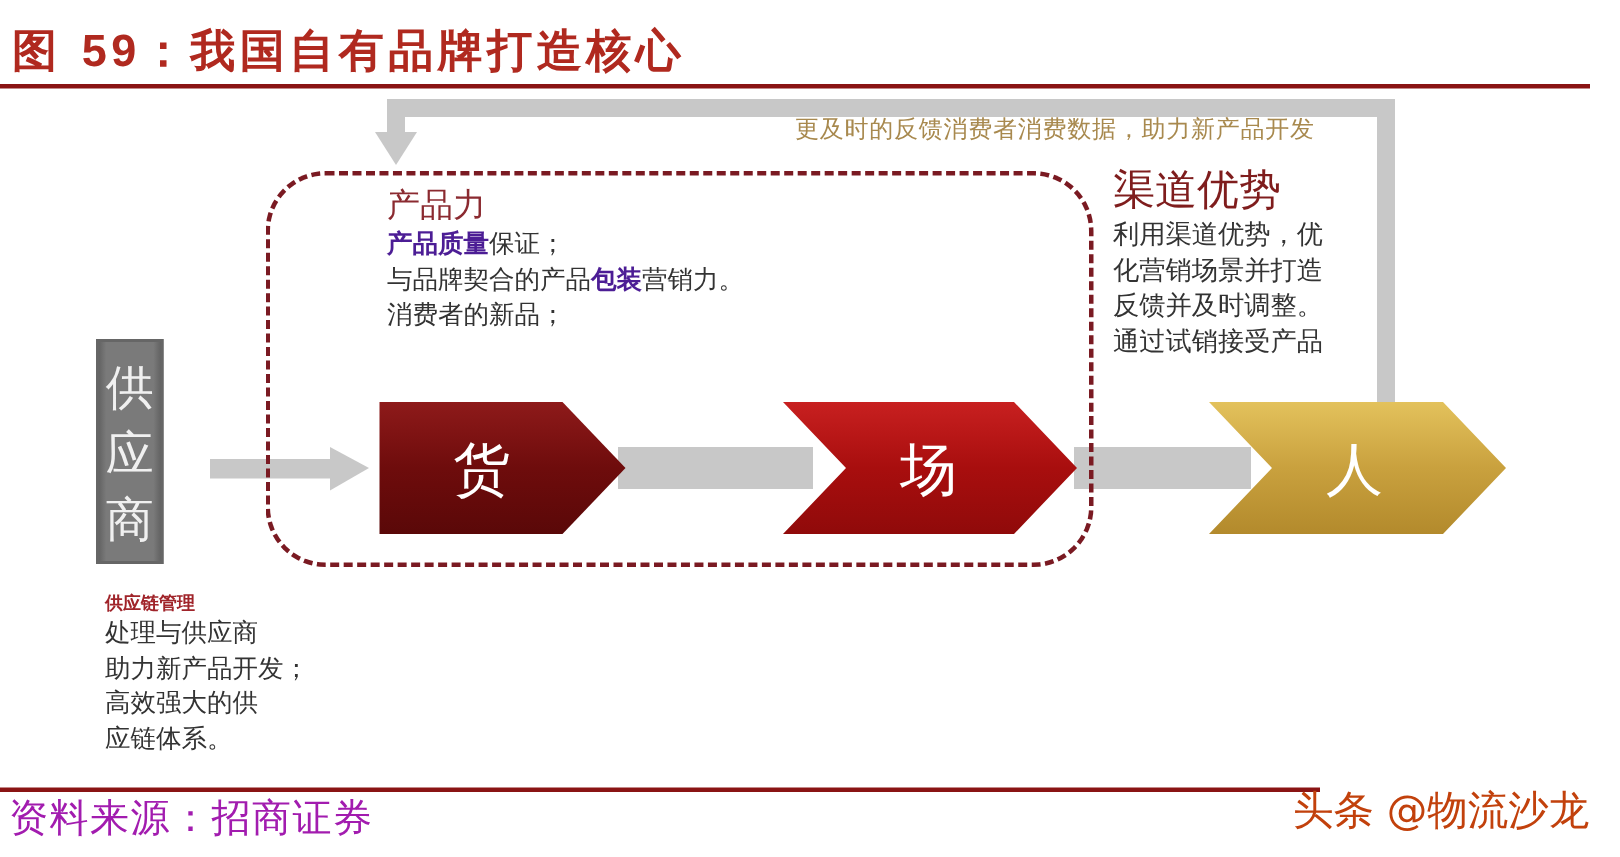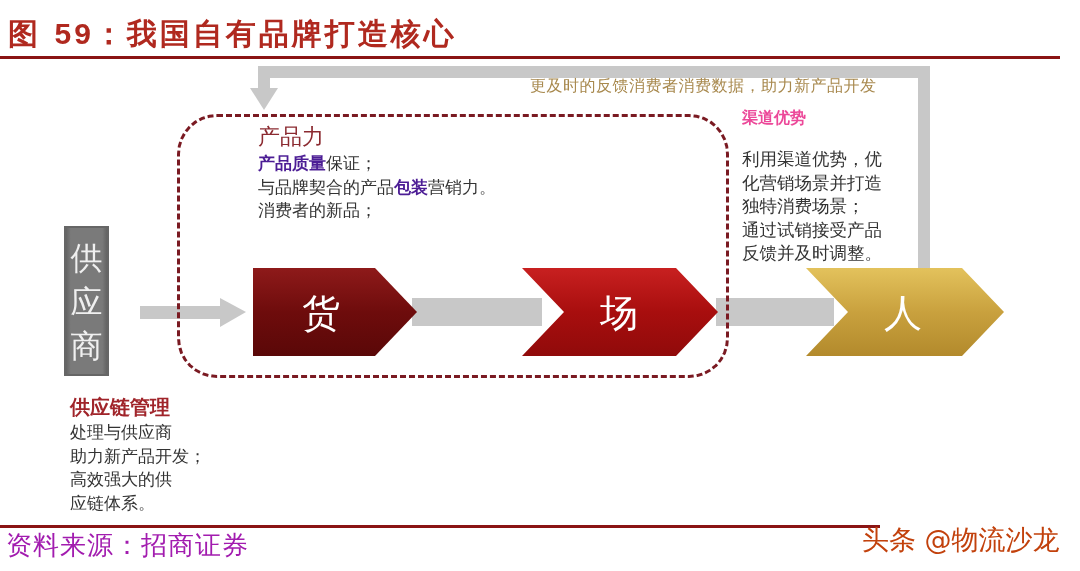--- a/index.html
+++ b/index.html
@@ -10,21 +10,21 @@
   .fig-title .num { font-family: Liberation Sans, sans-serif; font-weight: bold; }
   .rule-top { left: 0; top: 56px; width: 1060px; height: 3px; background: #8a1414; }
   .rule-bottom { left: 0; top: 525px; width: 880px; height: 3px; background: #8a1414; }
   .source { left: 6px; top: 528px; font-size: 26px; color: #a21caf; letter-spacing: 1px; white-space: nowrap; }
   .watermark { left: 862px; top: 522px; font-size: 27px; color: #c2410c; font-family: "DejaVu Sans", sans-serif; white-space: nowrap; }
 
   .feedback-text { left: 530px; top: 76px; font-size: 16px; color: #a8894e; font-weight: normal; white-space: nowrap; letter-spacing: 0.5px; }
   .dashbox { left: 177px; top: 114px; width: 552px; height: 264px; border: 3px dashed #7a1a22; border-radius: 40px; box-sizing: border-box; }
 
   .sec-title-red { color: #8b2a30; font-size: 22px; }
-  .sec-title-gold { color: #ec4899; font-size: 16px; font-weight: bold; }
+  .sec-title-gold { color: #7f1d1d; font-size: 28px; font-weight: normal; }
   .body-text { font-size: 17px; color: #333; line-height: 23.5px; white-space: nowrap; }
   .body-text b { color: #4c1d95; }
 
   .supplier { left: 64px; top: 226px; width: 45px; height: 150px;
               background: linear-gradient(90deg, #5a5a5a 0%, #7a7a7a 15%, #7a7a7a 85%, #5a5a5a 100%);
               box-shadow: inset 0 0 0 2px #666; color: #f0f0f0; font-size: 32px; text-align: center;
               line-height: 44px; padding-top: 10px; box-sizing: border-box; }
   .chev-label { position: absolute; color: #fff; font-size: 38px; }
 </style>
 </head>
@@ -88,37 +88,36 @@
   <div class="sec-title-red">产品力</div>
   <div class="body-text">
     <div><b>产品质量</b><span>保证；</span></div>
     <div><span>与品牌契合的产品</span><b>包装</b><span>营销力。</span></div>
     <div><span>消费者的新品；</span></div>
   </div>
 </div>
 
 <div class="abs" style="left:742px;top:108px;">
   <div class="sec-title-gold">渠道优势</div>
-  <div class="body-text" style="font-size:17.5px;line-height:23.5px;margin-top:19px;">
+  <div class="body-text" style="font-size:17.5px;line-height:23.5px;">
     <div>利用渠道优势，优</div>
     <div>化营销场景并打造</div>
-    <div>独特消费场景；</div>
+    <div>反馈并及时调整。</div>
     <div>通过试销接受产品</div>
-    <div>反馈并及时调整。</div>
   </div>
 </div>
 
 <div class="abs supplier">
   <div>供</div>
   <div>应</div>
   <div>商</div>
 </div>
 
 <div class="abs" style="left:70px;top:394px;">
-  <div class="sec-title-red" style="color:#a0242a;font-weight:bold;font-size:20px;">供应链管理</div>
+  <div class="sec-title-red" style="color:#a0242a;font-weight:bold;font-size:12px;">供应链管理</div>
   <div class="body-text" style="line-height:23.5px;">
     <div>处理与供应商</div>
     <div>助力新产品开发；</div>
     <div>高效强大的供</div>
     <div>应链体系。</div>
   </div>
 </div>
 
 <div class="abs rule-bottom"></div>
 <div class="abs source">资料来源：招商证券</div>

